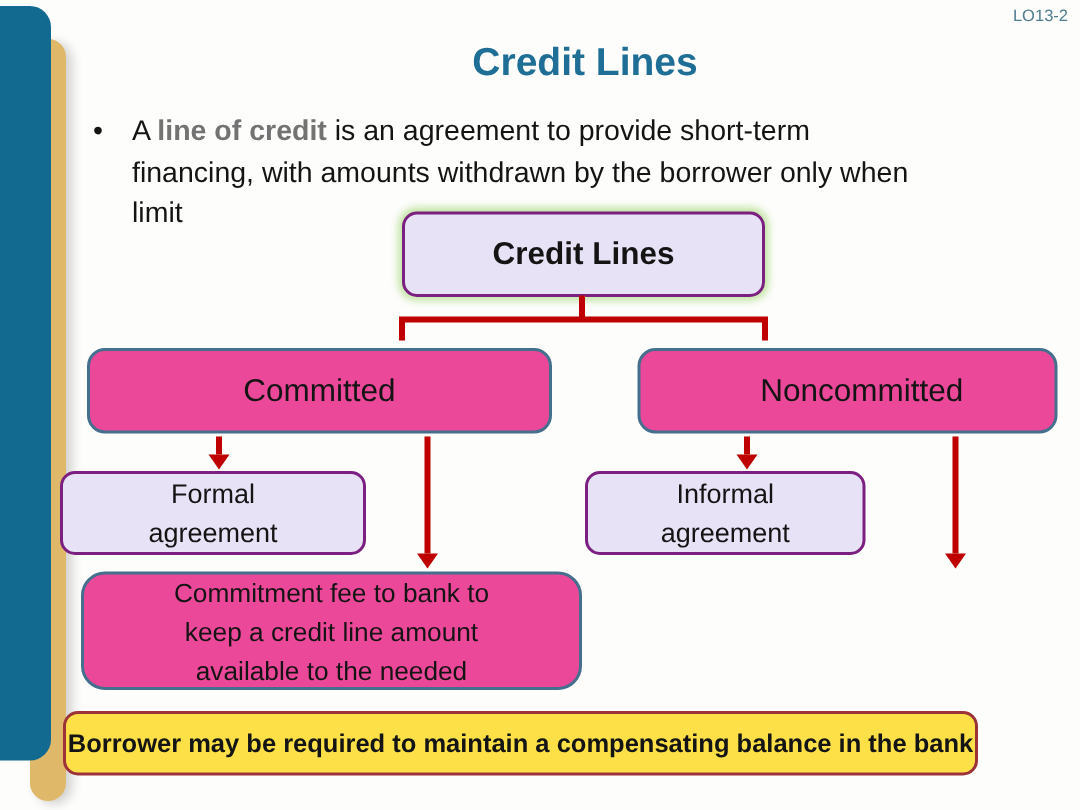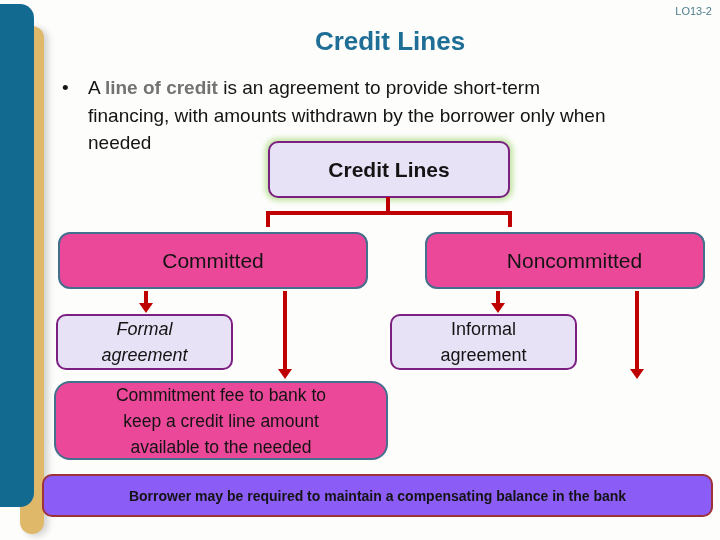--- a/index.html
+++ b/index.html
@@ -30,21 +30,21 @@
     flex-direction:column;}
   .lav{background:#E8E2F6;border:2.5px solid #7B2080;border-radius:10px;}
   .blu{background:#ec4899;border:2px solid #44708E;border-radius:12px;}
   .root-box{left:268px;top:141px;width:242px;height:57px;
     font-size:21px;font-weight:bold;
     box-shadow:0 0 5px 2.5px rgba(186,224,152,.85);}
   .branch{font-size:21px;}
   .committed{left:58px;top:232px;width:310px;height:57px;}
   .noncommitted{left:425px;top:232px;width:280px;height:57px;padding-left:19px;}
   .sub{font-size:18px;line-height:26px;}
-  .formal{left:56px;top:314px;width:177px;height:56px;font-style:italic;}
+  .formal{left:40px;top:314px;width:204px;height:56px;}
   .informal{left:390px;top:314px;width:187px;height:56px;}
   .detail{font-size:17.5px;line-height:26px;border-radius:16px;}
   .commitfee{left:54px;top:381px;width:334px;height:79px;}
   .borrow{left:393px;top:381px;width:310px;height:79px;}
   
   .conn{position:absolute;background:#BE0000;}
   .conn-stem{left:386px;top:197px;width:4px;height:15px;}
   .conn-hbar{left:266px;top:211px;width:246px;height:4px;}
   .conn-dropl{left:266px;top:214px;width:4px;height:13px;}
   .conn-dropr{left:508px;top:214px;width:4px;height:13px;}
@@ -52,44 +52,44 @@
   .arrow{position:absolute;width:14px;display:flex;flex-direction:column;align-items:center;}
   .arrow .shaft{width:4px;flex:1;background:#BE0000;}
   .arrow .head{width:0;height:0;flex:none;
     border-left:7px solid transparent;border-right:7px solid transparent;
     border-top:10px solid #BE0000;}
   .a-sl{left:139px;top:291px;height:22px;}
   .a-ll{left:278px;top:291px;height:88px;}
   .a-sr{left:491px;top:291px;height:22px;}
   .a-lr{left:630px;top:291px;height:88px;}
   
-  .banner{position:absolute;left:42px;top:474px;width:671px;height:43px;
-    box-sizing:border-box;background:#8b5cf6;border:2.5px solid #9D3238;
+  .banner{position:absolute;left:42px;top:474px;width:610px;height:43px;
+    box-sizing:border-box;background:#fde047;border:2.5px solid #9D3238;
     border-radius:10px;display:flex;align-items:center;justify-content:center;
-    font-size:14px;font-weight:bold;}
+    font-size:17px;font-weight:bold;}
   .copyright{position:absolute;left:86px;right:2px;top:520px;
     text-align:center;font-size:9.5px;font-style:italic;color:#1a1a1a;}
 </style>
 </head>
 <body>
 
 <div class="slide">
 
   <div class="gold-bar"></div>
   <div class="blue-bar"></div>
 
   <div class="lo-tag">LO13-2</div>
   <h1 class="title">Credit Lines</h1>
 
   <div class="bullet">
     <span class="marker">•</span>
     <div class="btext">
       <span class="bline"><span>A </span><span class="hl">line of credit</span><span> is an agreement to provide short-term</span></span>
       <span class="bline">financing, with amounts withdrawn by the borrower only when</span>
-      <span class="bline">needed</span>
+      <span class="bline">limit</span>
     </div>
   </div>
 
   <div class="dbox lav root-box">Credit Lines</div>
 
   <div class="conn conn-stem"></div>
   <div class="conn conn-hbar"></div>
   <div class="conn conn-dropl"></div>
   <div class="conn conn-dropr"></div>
 

